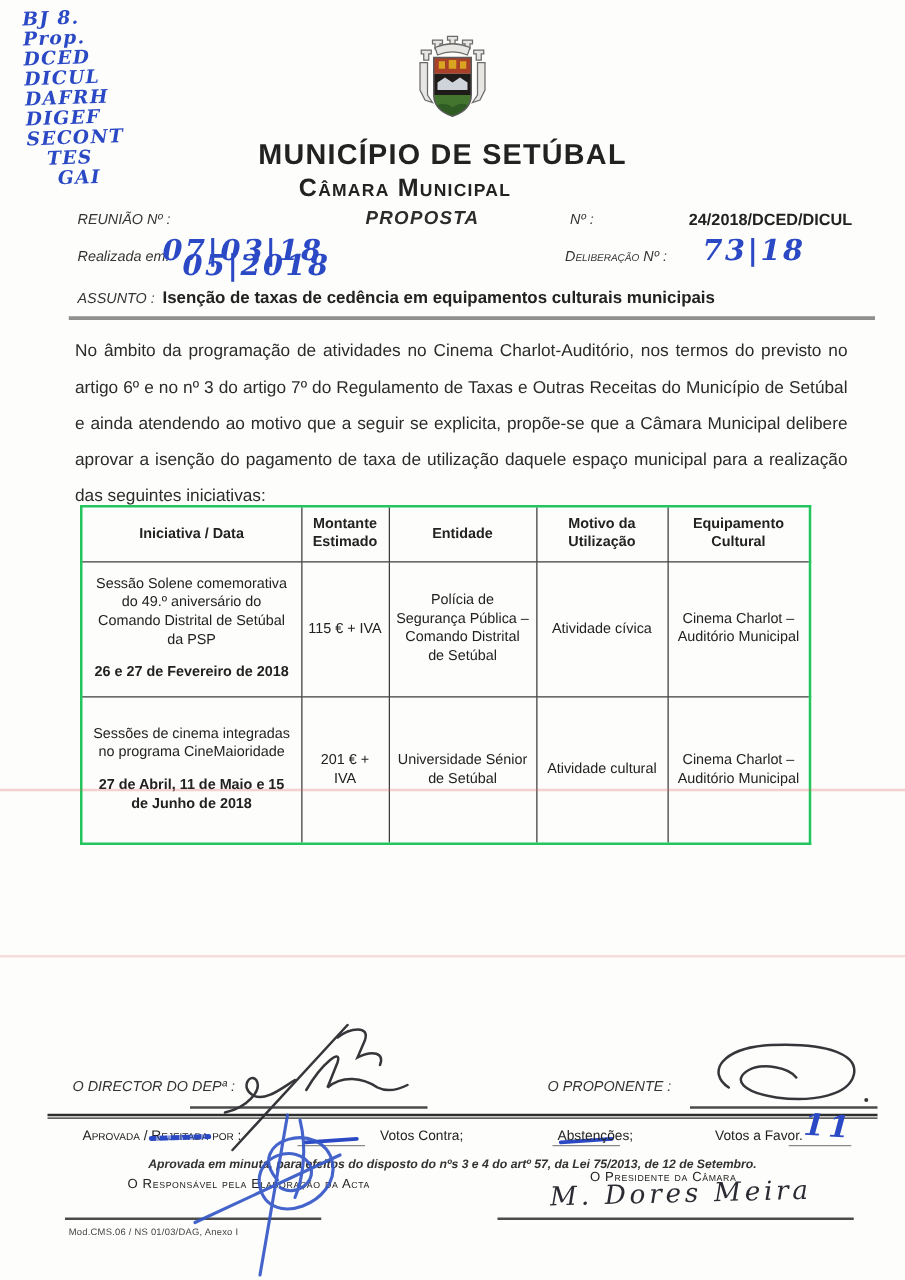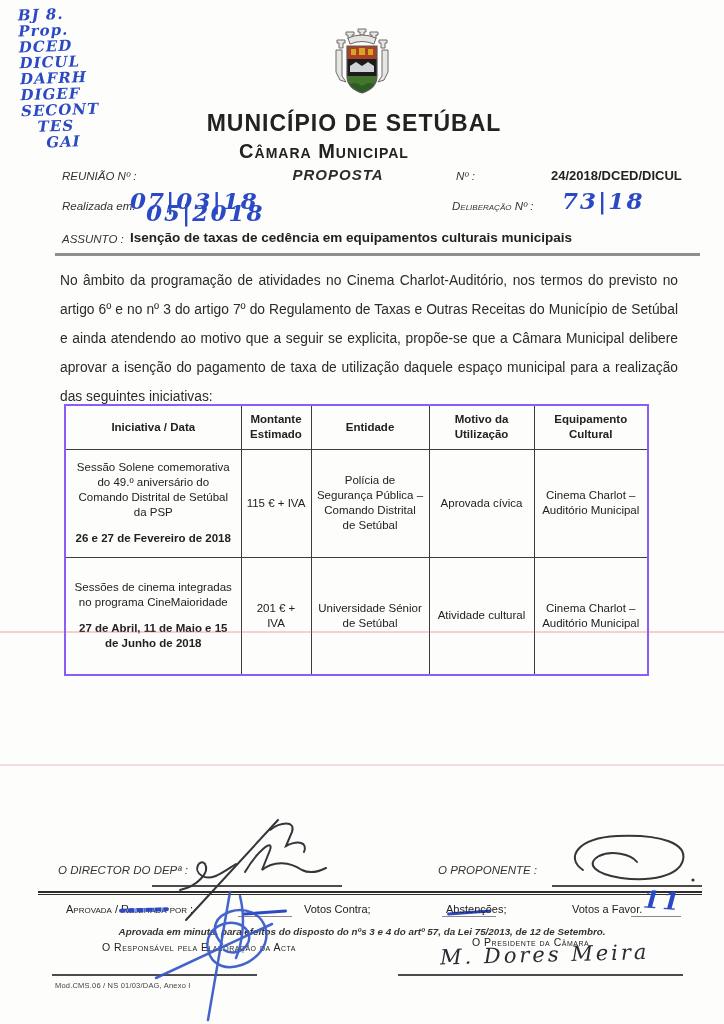--- a/index.html
+++ b/index.html
@@ -142,21 +142,21 @@
   <div class="abs lbl" style="left:62px; top:233px;">ASSUNTO :</div>
   <div class="abs assunto-val" style="left:130px; top:230px; width:565px;">Isenção de taxas de cedência em equipamentos culturais municipais</div>
 
   <div class="abs rule-thick" style="left:55px; top:253px; width:645px;"></div>
 
   
   <div class="abs bodytext">No âmbito da programação de atividades no Cinema Charlot-Auditório, nos termos do previsto no artigo 6º e no nº 3 do artigo 7º do Regulamento de Taxas e Outras Receitas do Município de Setúbal e ainda atendendo ao motivo que a seguir se explicita, propõe-se que a Câmara Municipal delibere aprovar a isenção do pagamento de taxa de utilização daquele espaço municipal para a realização das seguintes iniciativas:</div>
 
   
   <div class="abs" style="left:64px; top:404px;">
-    <table class="doc" style="border:2px solid #8b5cf6;">
+    <table class="doc" style="border:2px solid #22c55e;">
       <colgroup>
         <col style="width:176px">
           <col style="width:70px">
           <col style="width:118px">
           <col style="width:105px">
           <col style="width:114px">
       </colgroup>
       <tbody>
           <tr class="hdr">
         <td>Iniciativa / Data</td>
@@ -165,21 +165,21 @@
         <td>Motivo da Utilização</td>
         <td>Equipamento Cultural</td>
       </tr>
       <tr style="height:108px;">
         <td>
           <div>Sessão Solene comemorativa do 49.º aniversário do Comando Distrital de Setúbal da PSP</div>
           <div class="init-date">26 e 27 de Fevereiro de 2018</div>
         </td>
         <td>115 € + IVA</td>
         <td>Polícia de Segurança Pública – Comando Distrital de Setúbal</td>
-        <td>Aprovada cívica</td>
+        <td>Atividade cívica</td>
         <td>Cinema Charlot – Auditório Municipal</td>
       </tr>
       <tr style="height:118px;">
         <td>
           <div>Sessões de cinema integradas no programa CineMaioridade</div>
           <div class="init-date">27 de Abril, 11 de Maio e 15 de Junho de 2018</div>
         </td>
         <td>201 € + IVA</td>
         <td>Universidade Sénior de Setúbal</td>
         <td>Atividade cultural</td>

